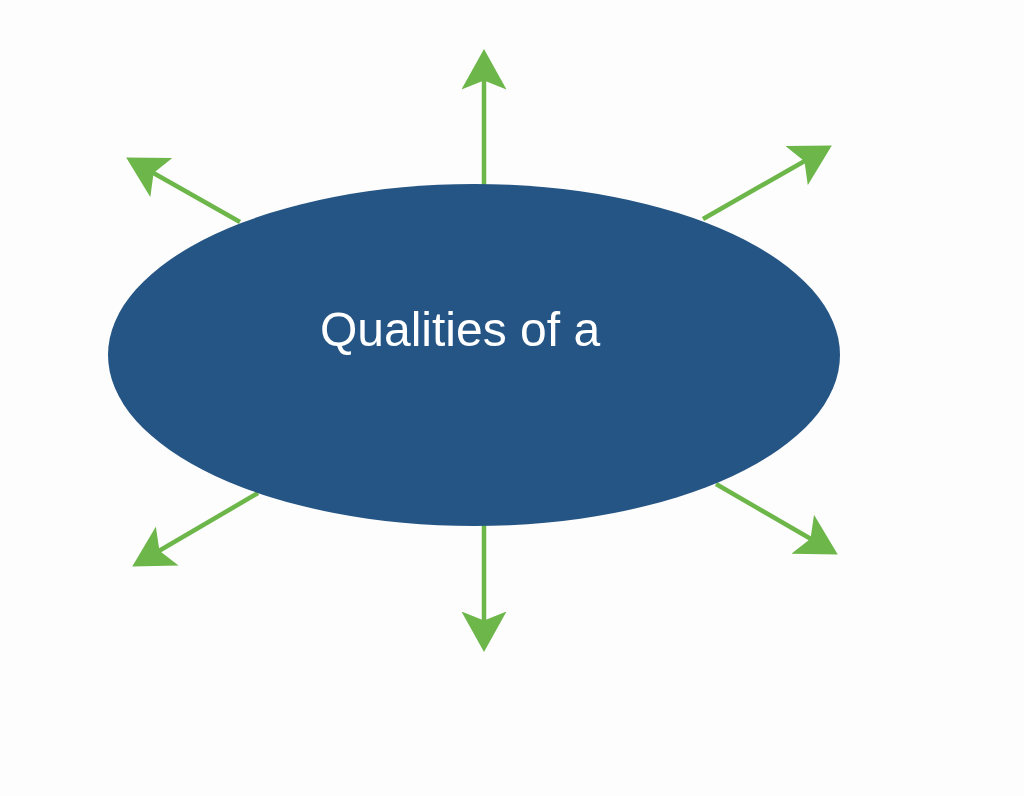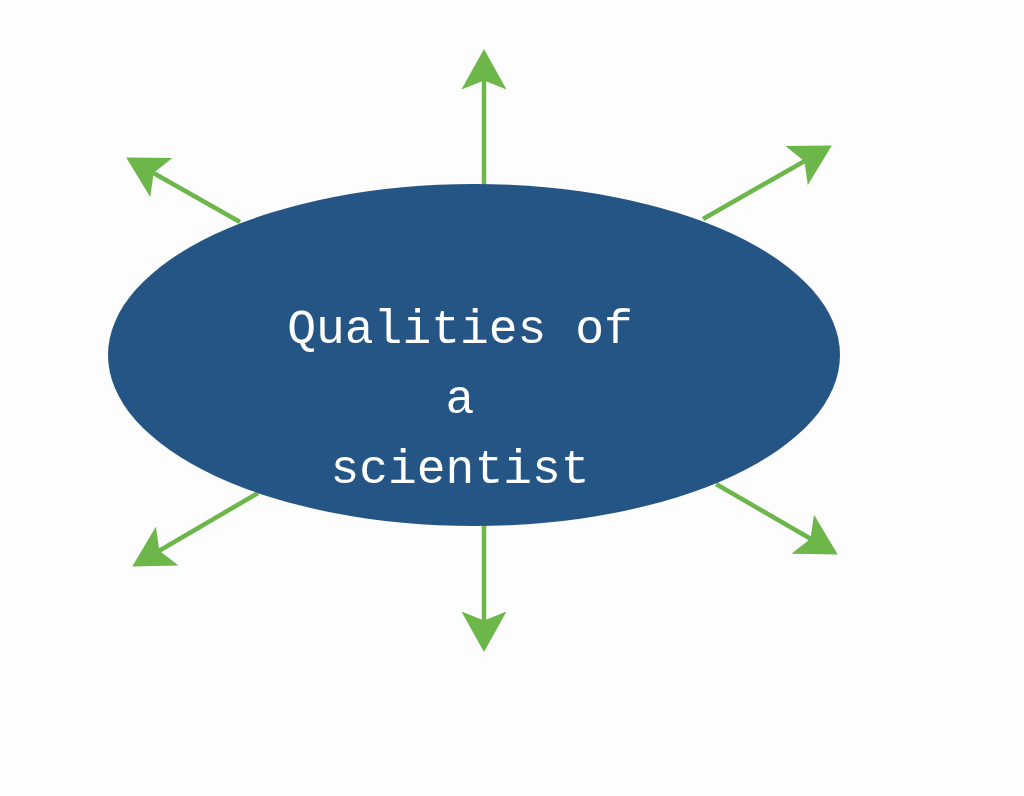--- a/index.html
+++ b/index.html
@@ -1,20 +1,20 @@
 <!DOCTYPE html>
 <html><head>
 <meta charset="utf-8">
 <style>
   html, body { margin:0; padding:0; background:#fdfdfd; }
   body { width:1024px; height:796px; position:relative; overflow:hidden; }
   #diagram { position:absolute; left:0; top:0; }
   .center-label {
     position:absolute; left:280px; top:295px; width:360px; text-align:center;
-    font-family:Liberation Mono, monospace; font-size:48px; line-height:70px; color:#ffffff;
+    font-family:Liberation Sans, sans-serif; font-size:48px; line-height:70px; color:#ffffff;
   }
 </style>
 </head>
 <body>
 
 <svg id="diagram" width="1024" height="796" viewBox="0 0 1024 796">
   <defs>
     <marker id="ah" markerWidth="10" markerHeight="10" refX="7" refY="5" orient="auto" markerUnits="strokeWidth">
       <path d="M0,0 L9,5 L0,10 L2,5 Z" fill="#6db64a"></path>
     </marker>
@@ -25,14 +25,13 @@
     <line x1="703" y1="219" x2="824" y2="150"></line>
     <line x1="258" y1="493" x2="140" y2="562"></line>
     <line x1="484" y1="524" x2="484" y2="643"></line>
     <line x1="716" y1="484" x2="830" y2="550"></line>
   </g>
   <ellipse cx="474" cy="355" rx="366" ry="171" fill="#255584"></ellipse>
 </svg>
 
 <div class="center-label">
   <div>Qualities of a</div>
-  <div>scientist</div>
 </div>
 
 </body></html>

